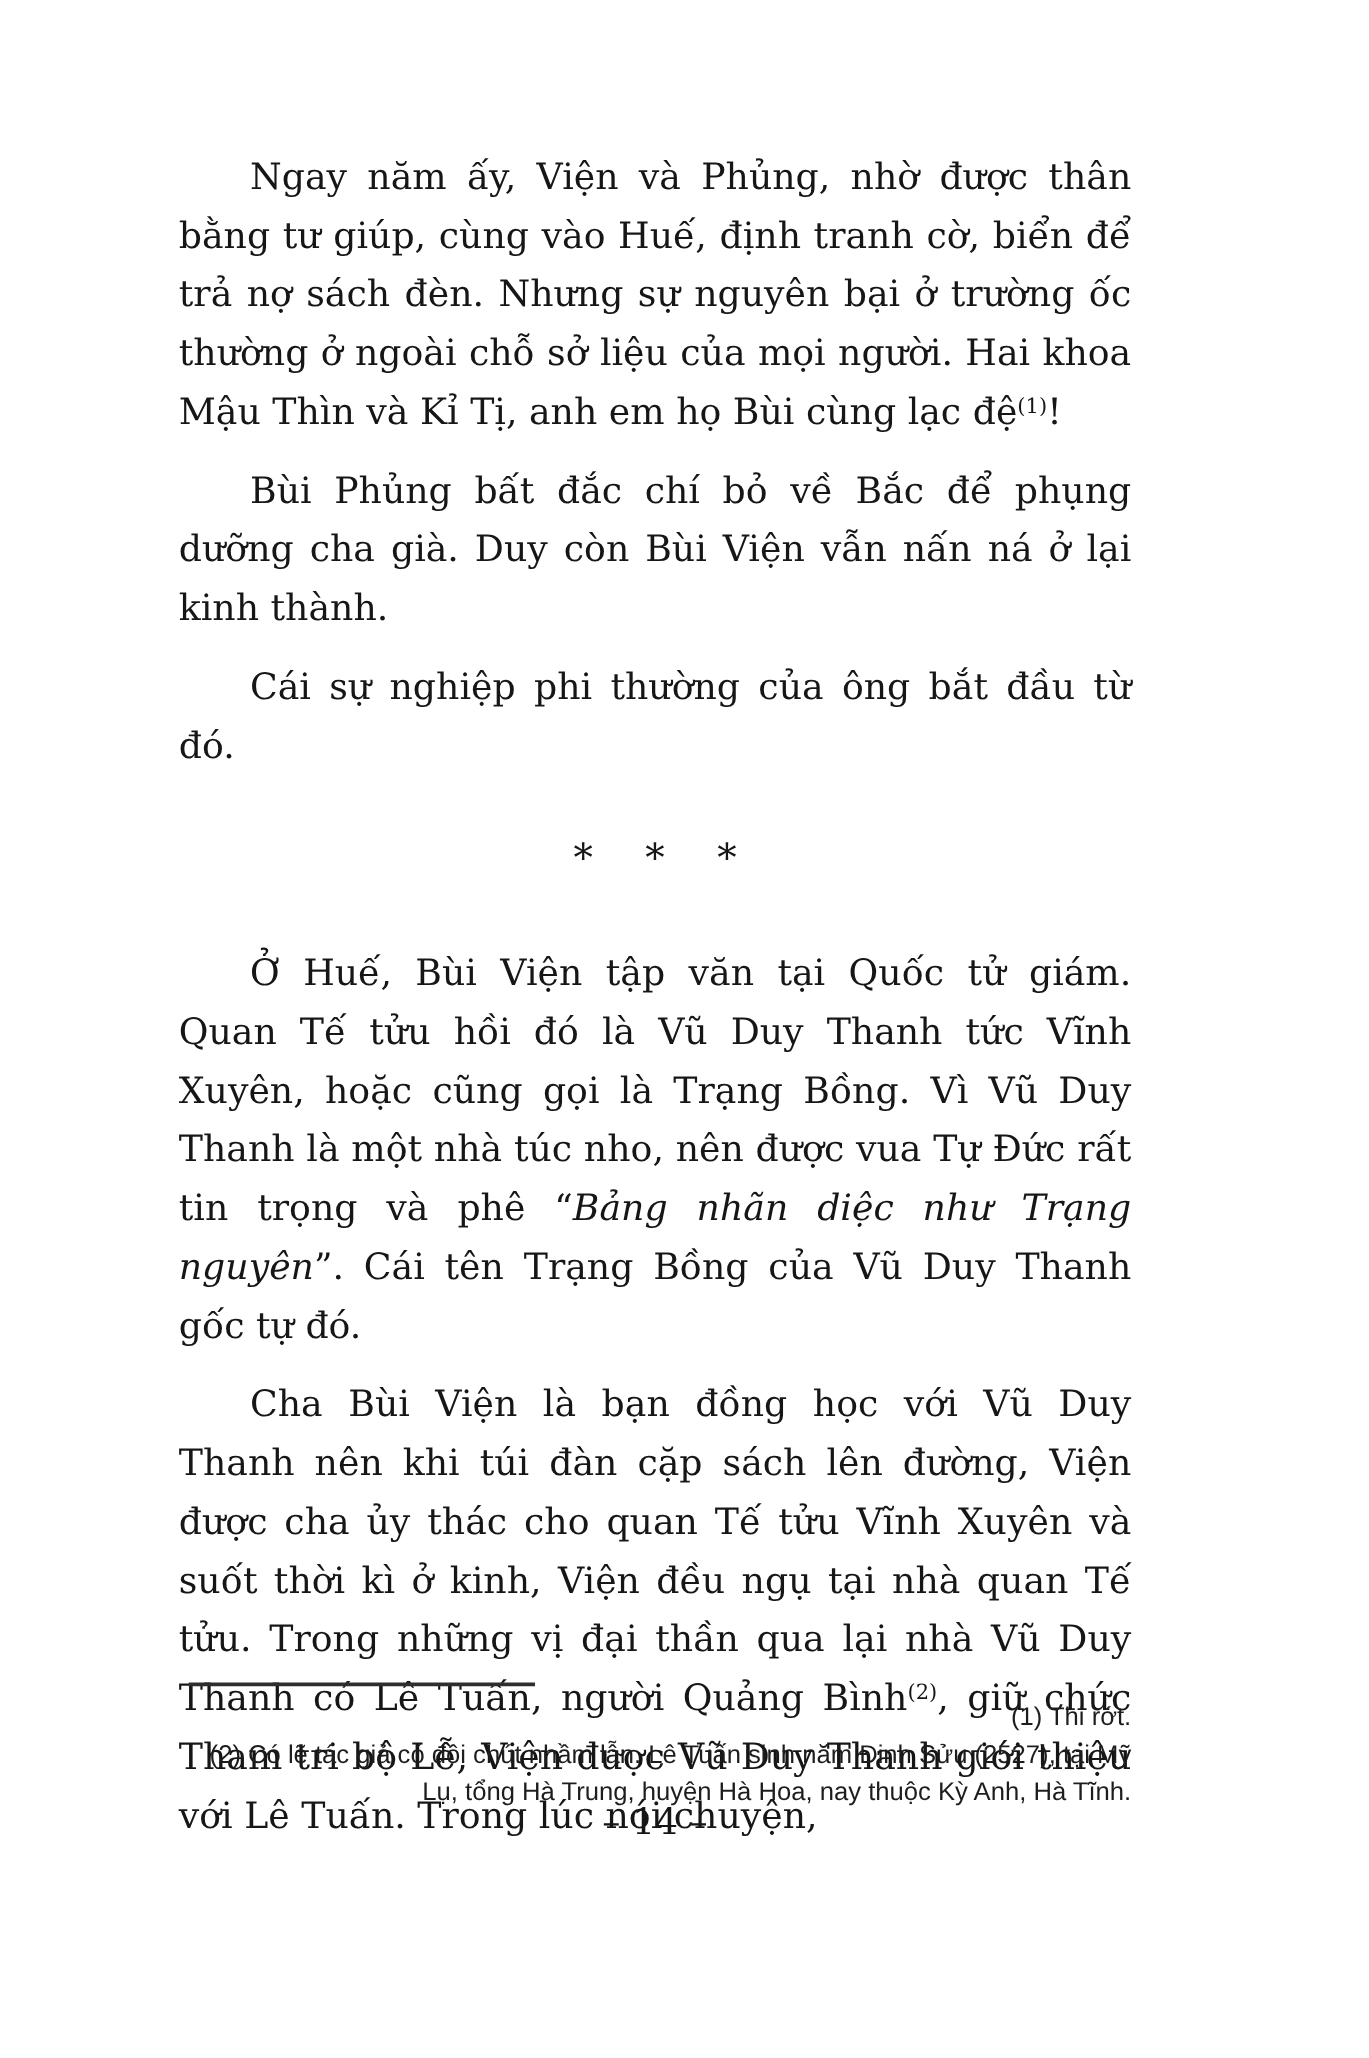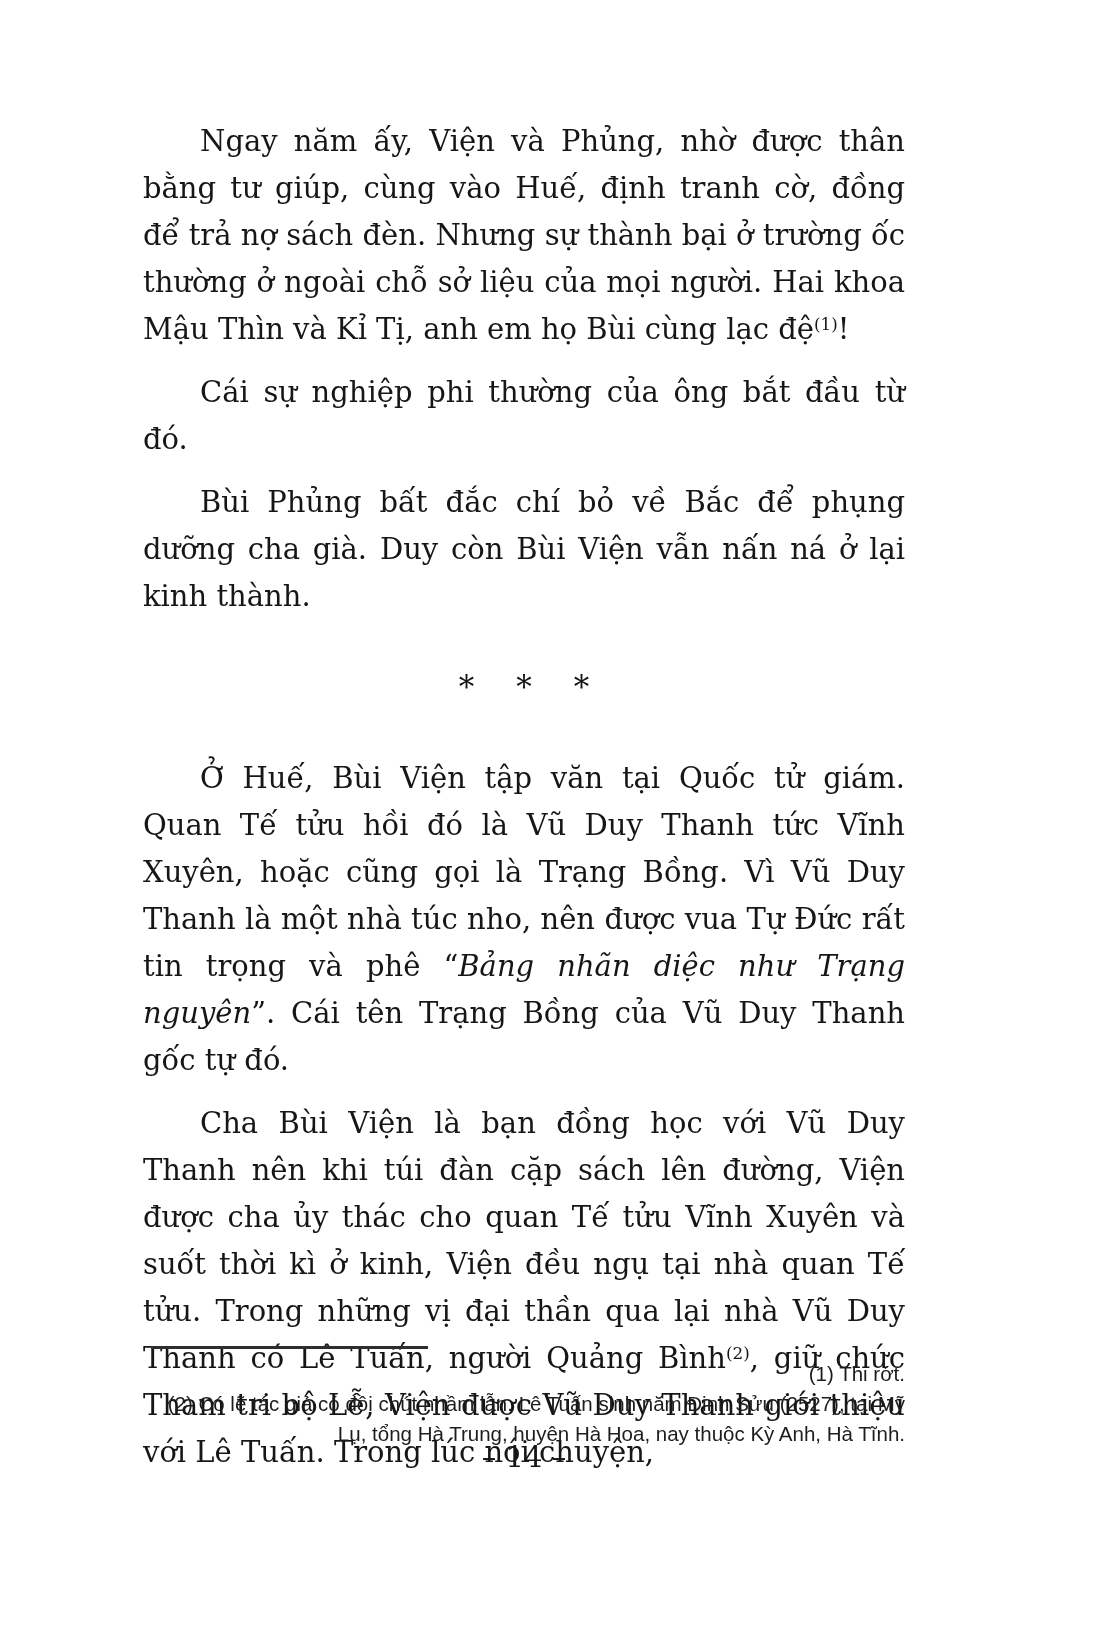--- a/index.html
+++ b/index.html
@@ -84,23 +84,23 @@
     color: #161616;
     font-family: "DejaVu Serif", serif;
   }
 </style>
 </head>
 <body>
 
 <div class="page">
 
   <main class="text-column" id="paragraphs">
-      <p class="para"><span>Ngay năm ấy, Viện và Phủng, nhờ được thân bằng tư giúp, cùng vào Huế, định tranh cờ, đồng để trả nợ sách đèn. Nhưng sự thành bại ở trường ốc thường ở ngoài chỗ sở liệu của mọi người. Hai khoa Mậu Thìn và Kỉ Tị, anh em họ Bùi cùng lạc đệ</span><sup class="fnref">(1)</sup><span>!</span></p>
+      <p class="para"><span>Ngay năm ấy, Viện và Phủng, nhờ được thân bằng tư giúp, cùng vào Huế, định tranh cờ, biển để trả nợ sách đèn. Nhưng sự nguyên bại ở trường ốc thường ở ngoài chỗ sở liệu của mọi người. Hai khoa Mậu Thìn và Kỉ Tị, anh em họ Bùi cùng lạc đệ</span><sup class="fnref">(1)</sup><span>!</span></p>
+      <p class="para"><span>Bùi Phủng bất đắc chí bỏ về Bắc để phụng dưỡng cha già. Duy còn Bùi Viện vẫn nấn ná ở lại kinh thành.</span></p>
       <p class="para"><span>Cái sự nghiệp phi thường của ông bắt đầu từ đó.</span></p>
-      <p class="para"><span>Bùi Phủng bất đắc chí bỏ về Bắc để phụng dưỡng cha già. Duy còn Bùi Viện vẫn nấn ná ở lại kinh thành.</span></p>
       <div class="separator"><span class="star">*</span><span class="star">*</span><span class="star">*</span></div>
       <p class="para"><span>Ở Huế, Bùi Viện tập văn tại Quốc tử giám. Quan Tế tửu hồi đó là Vũ Duy Thanh tức Vĩnh Xuyên, hoặc cũng gọi là Trạng Bồng. Vì Vũ Duy Thanh là một nhà túc nho, nên được vua Tự Đức rất tin trọng và phê “</span><em>Bảng nhãn diệc như Trạng nguyên</em><span>”. Cái tên Trạng Bồng của Vũ Duy Thanh gốc tự đó.</span></p>
       <p class="para"><span>Cha Bùi Viện là bạn đồng học với Vũ Duy Thanh nên khi túi đàn cặp sách lên đường, Viện được cha ủy thác cho quan Tế tửu Vĩnh Xuyên và suốt thời kì ở kinh, Viện đều ngụ tại nhà quan Tế tửu. Trong những vị đại thần qua lại nhà Vũ Duy Thanh có Lê Tuấn, người Quảng Bình</span><sup class="fnref">(2)</sup><span>, giữ chức Tham tri bộ Lễ, Viện được Vũ Duy Thanh giới thiệu với Lê Tuấn. Trong lúc nói chuyện,</span></p>
     </main>
 
   <div class="footnote-area">
     <div class="footnote-rule"></div>
     <div id="footnotes">
         <div class="footnote">(1) Thi rớt.</div>
         <div class="footnote">(2) Có lẽ tác giả có đôi chút nhầm lẫn. Lê Tuấn sinh năm Đinh Sửu (2527), tại Mỹ Lụ, tổng Hà Trung, huyện Hà Hoa, nay thuộc Kỳ Anh, Hà Tĩnh.</div>

